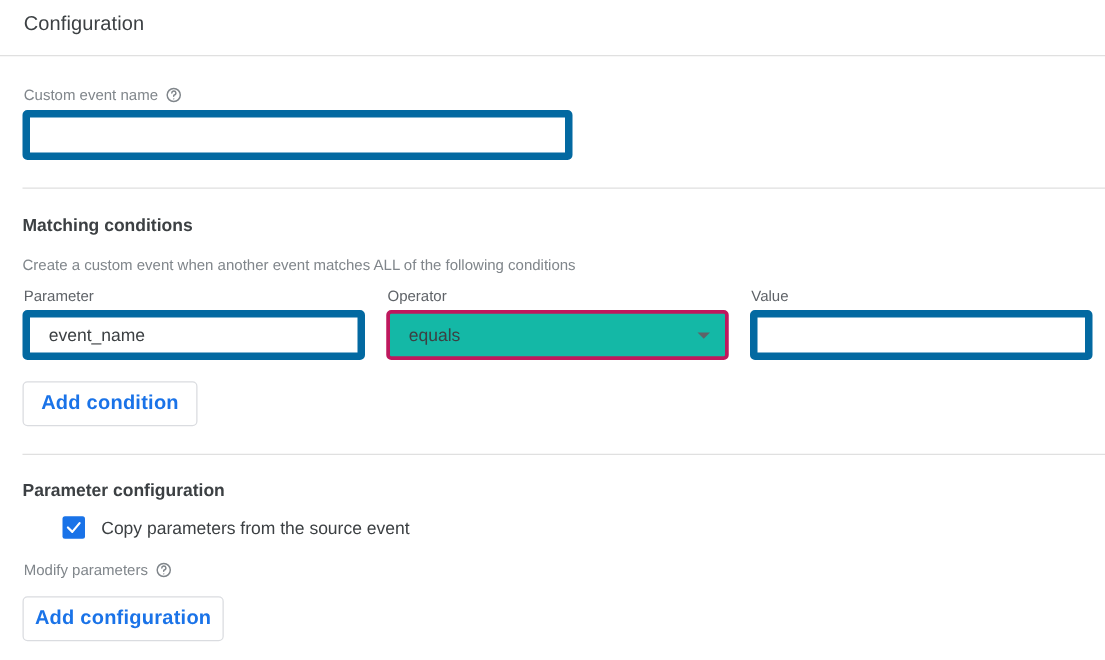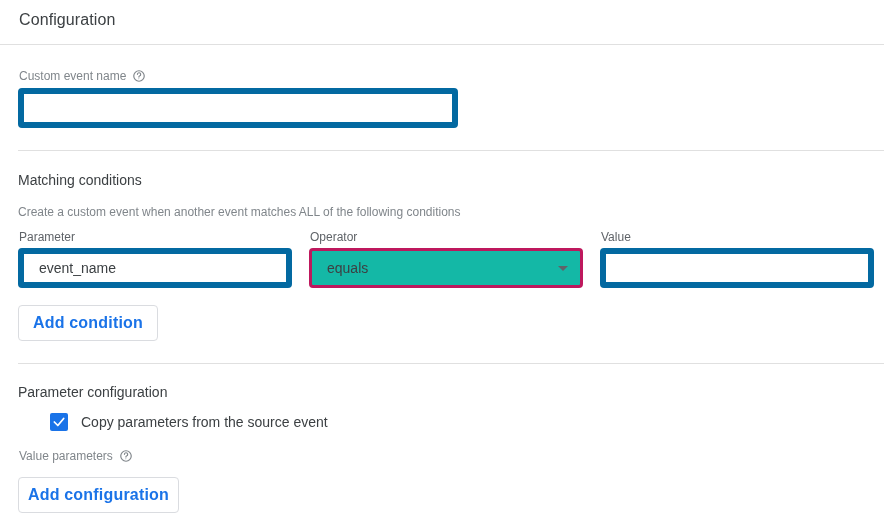--- a/index.html
+++ b/index.html
@@ -118,21 +118,21 @@
     border-left: 5px solid transparent;
     border-right: 5px solid transparent;
     border-top: 5px solid #5f6368;
     margin-left: 8px;
   }
 
   
   .section-heading {
     position: absolute;
     font-size: 14px;
-    font-weight: normal;
+    font-weight: bold;
     color: #3c4043;
     line-height: 20px;
     white-space: nowrap;
   }
   #matching-conditions-heading  { left: 18px; top: 170px; }
   #parameter-config-heading     { left: 18px; top: 382px; }
 
   .section-desc {
     position: absolute;
     font-size: 12px;
@@ -246,21 +246,21 @@
   <div class="checkbox-row">
     <span class="checkbox">
       <svg width="14" height="14" viewBox="0 0 24 24" fill="none" stroke="#ffffff" stroke-width="3" stroke-linecap="round" stroke-linejoin="round">
         <polyline points="4,12 10,18 20,6"></polyline>
       </svg>
     </span>
     <span class="checkbox-label">Copy parameters from the source event</span>
   </div>
 
   <div class="field-label" id="modify-parameters-label">
-    <span>Value parameters</span>
+    <span>Modify parameters</span>
     <span class="help-icon">
       <svg width="14" height="14" viewBox="0 0 24 24" fill="none" stroke="#80868b" stroke-width="2">
         <circle cx="12" cy="12" r="9"></circle>
         <path d="M9.3 9.2a2.8 2.8 0 1 1 3.5 2.7c-.6.2-.9.7-.9 1.3v.6" stroke-linecap="round"></path>
         <circle cx="11.9" cy="17" r="0.2" fill="#80868b" stroke-width="1.6"></circle>
       </svg>
     </span>
   </div>
 
   <div class="outlined-button" id="add-modification-button">Add configuration</div>

